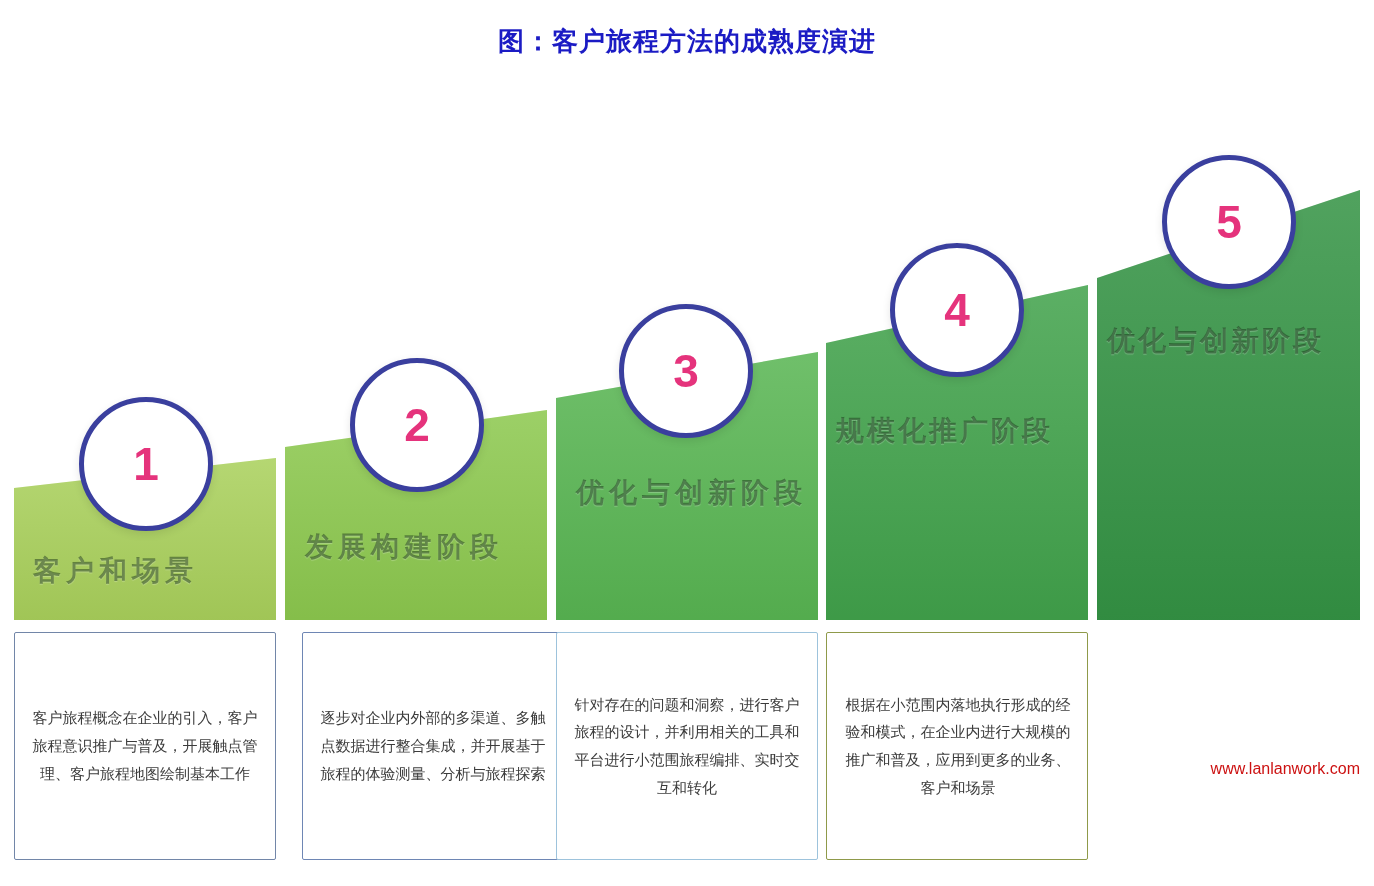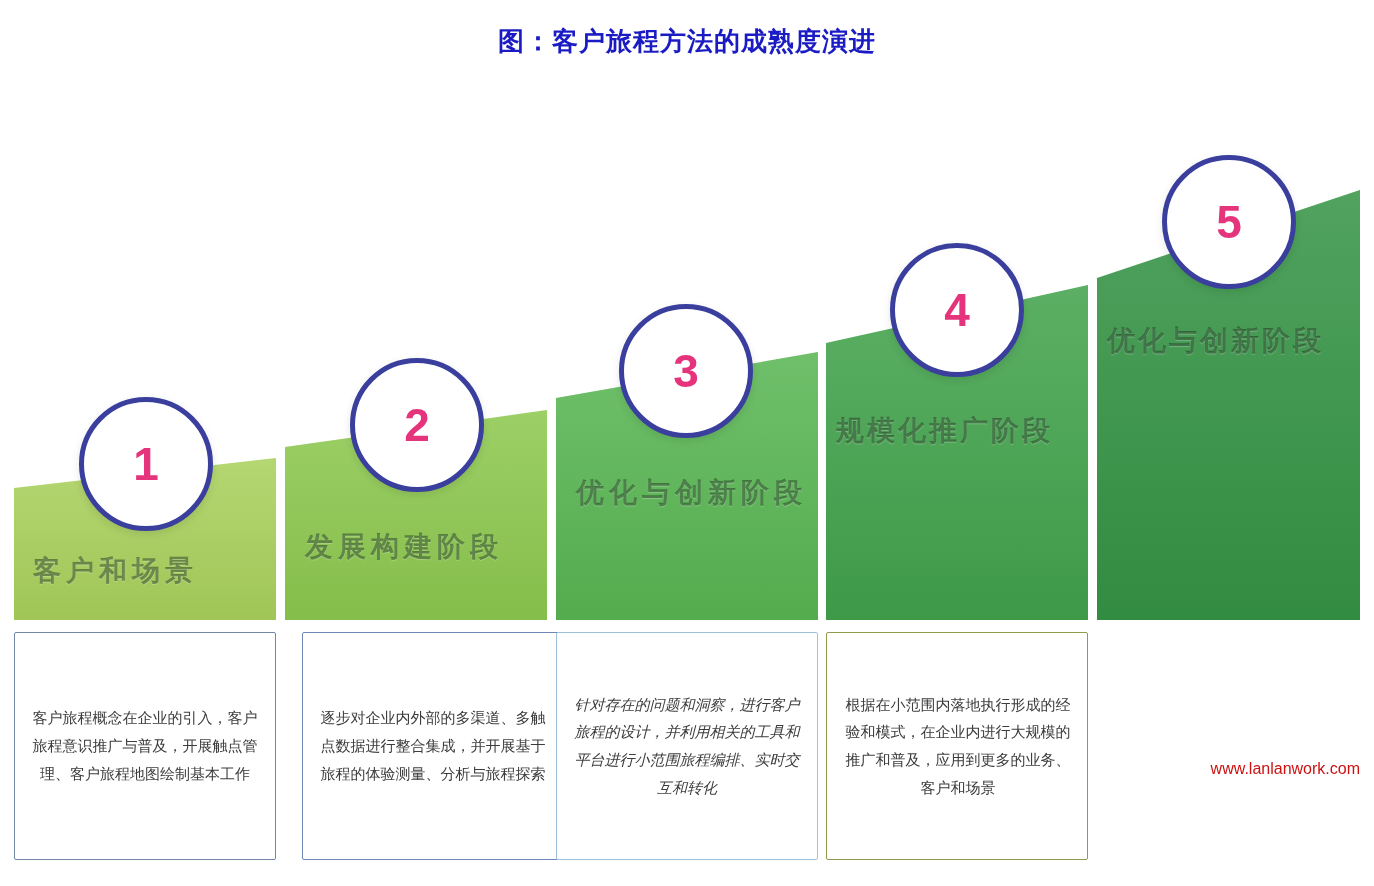--- a/index.html
+++ b/index.html
@@ -103,21 +103,21 @@
     padding: 14px 16px;
   }
   .desc-box p {
     font-size: 15px;
     line-height: 1.85;
     color: #3c3c3c;
     text-align: center;
   }
   .d1 { left: 14px; }
   .d2 { left: 302px; padding-left: 16px; }
-  .d3 { left: 556px; font-style: italic; }
+  .d3 { left: 556px; }
   .d4 { left: 826px; padding-left: 18px; }
   .d5 { left: 1097px; }
 
   
   .watermark {
     position: absolute;
     right: 14px;
     bottom: 6px;
     font-family: Liberation Sans, sans-serif;
     font-size: 16px;

